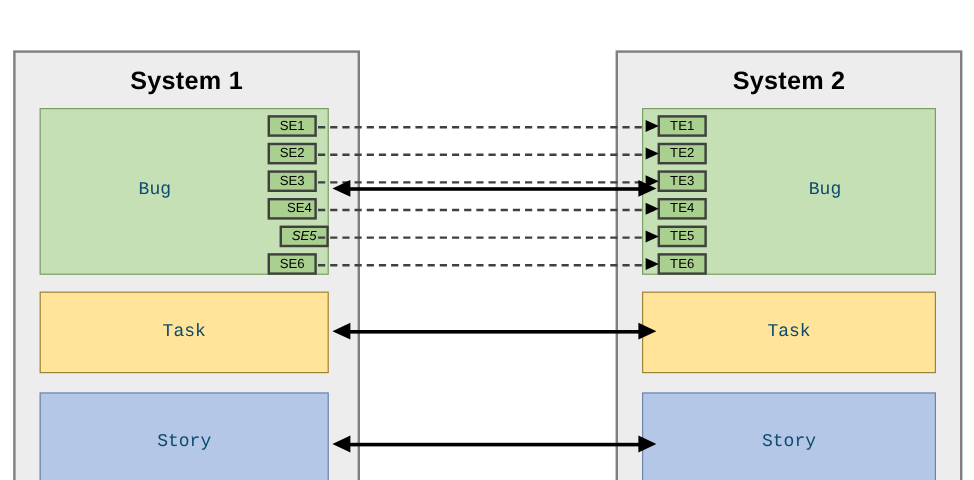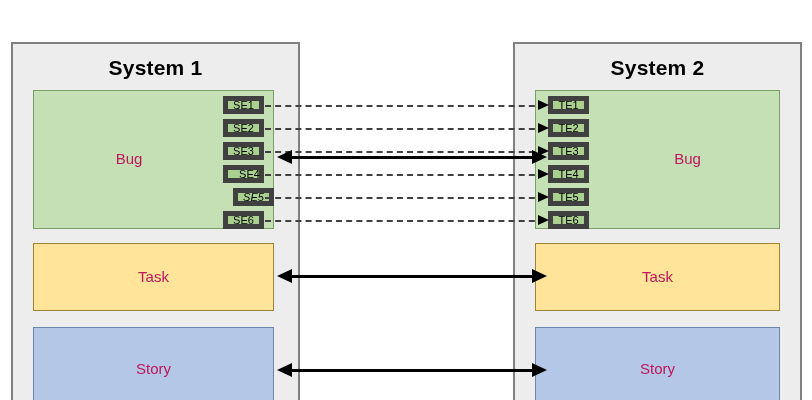--- a/index.html
+++ b/index.html
@@ -42,22 +42,23 @@
   
   .item-box {
     position: absolute;
     box-sizing: border-box;
     border: 1px solid #6e6e6e;
     display: flex;
     align-items: center;
     justify-content: center;
     text-align: center;
     font-size: 15px;
-    color: #be185d;
+    color: #0c4a6e;
     line-height: 1.25;
+    font-family: Liberation Mono, monospace;
   }
   .bug-box   { background: #c5e0b4; border-color: #7b9e66; }
   .task-box  { background: #ffe49a; border-color: #9e8334; }
   .story-box { background: #b4c7e7; border-color: #6f84ad; }
 
   #s1-bug   { left: 33px;  top: 56px;  width: 241px; height: 139px; }
   #s1-task  { left: 33px;  top: 209px; width: 241px; height: 68px; }
   #s1-story { left: 33px;  top: 293px; width: 241px; height: 84px; }
 
   #s2-bug   { left: 535px; top: 56px;  width: 245px; height: 139px; }
@@ -71,21 +72,21 @@
   #s1-bug .box-label { position: absolute; left: 0; width: 190px; }
   #s2-bug .box-label { position: absolute; left: 60px; right: 0; }
 
   
   .endpoint {
     position: absolute;
     width: 41px;
     height: 18px;
     box-sizing: border-box;
     background: #a9d08e;
-    border: 5px solid #404040;
+    border: 2px solid #404040;
     display: flex;
     align-items: center;
     justify-content: center;
     font-size: 11px;
     color: #000000;
   }
 
   
   .dashed-line {
     position: absolute;

